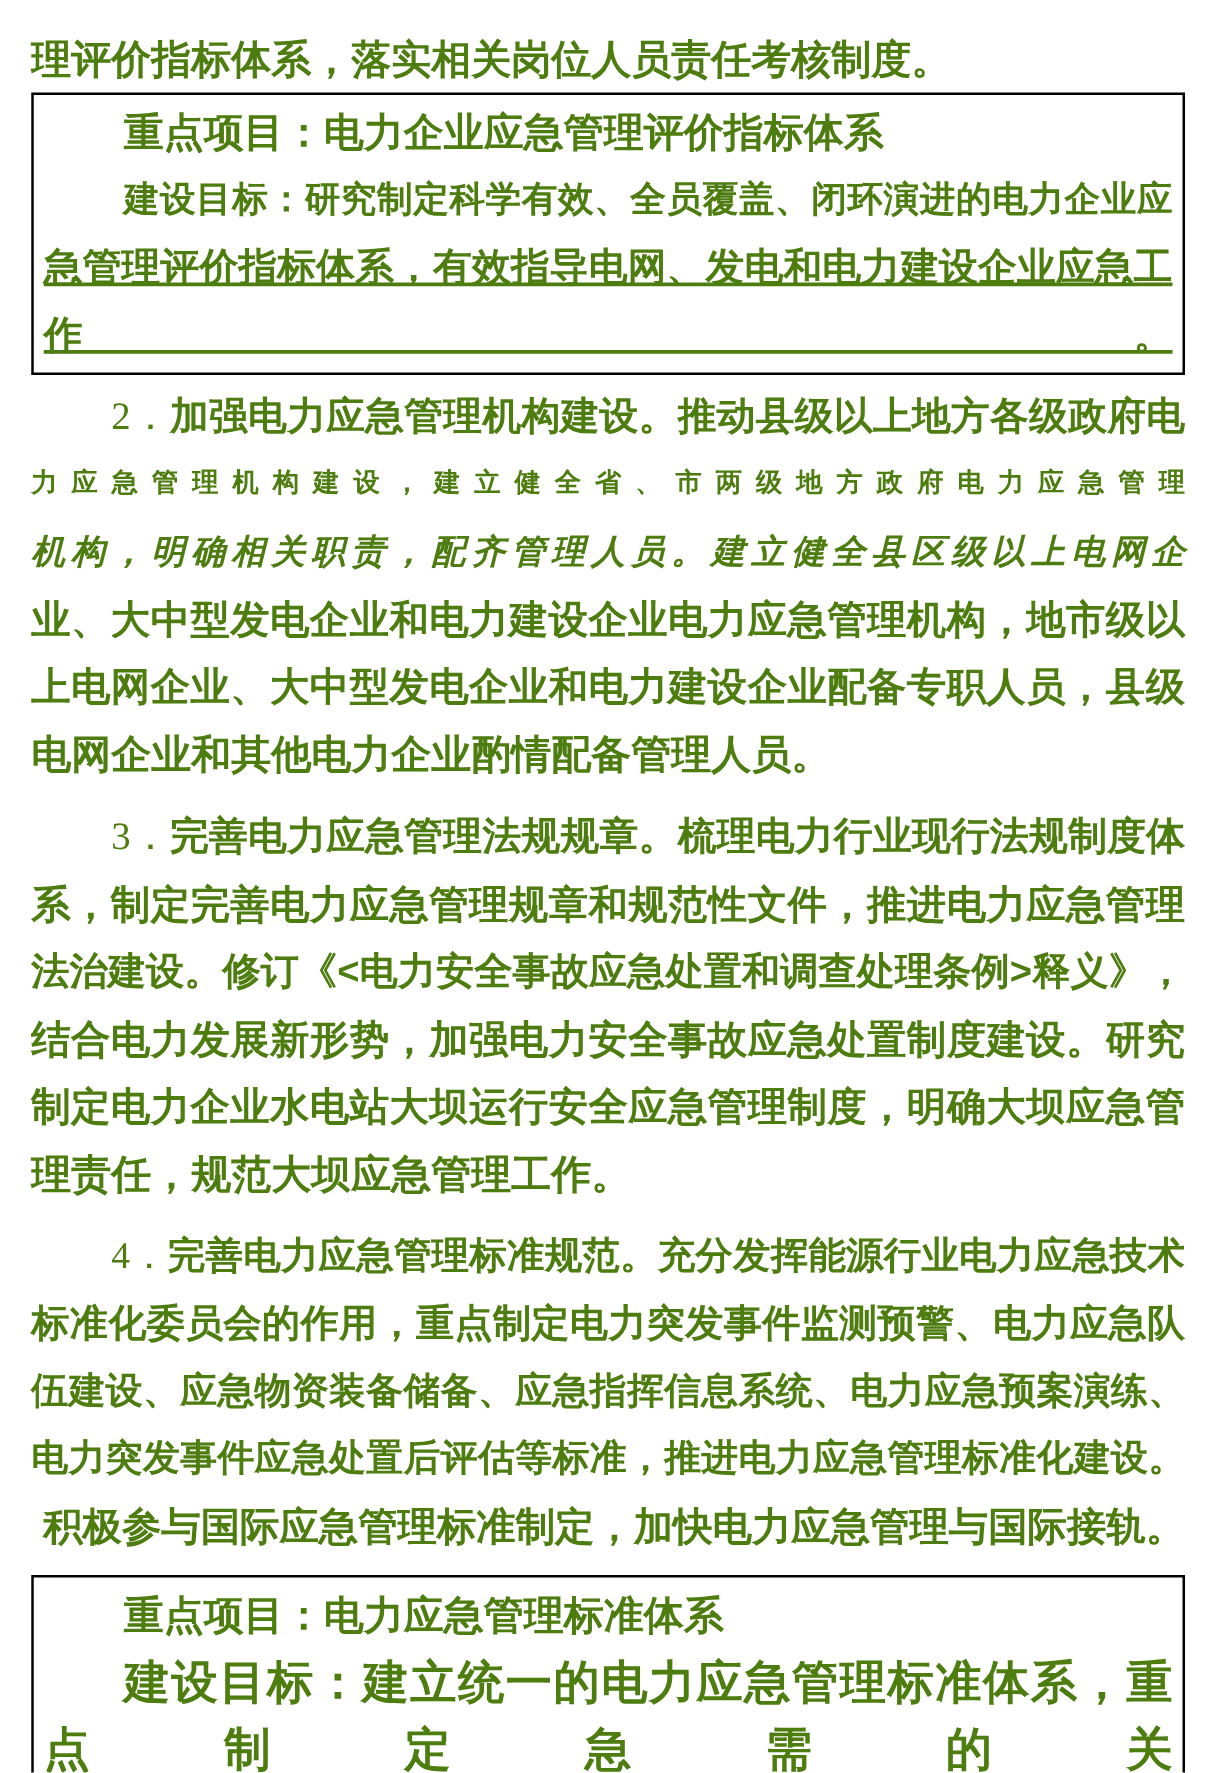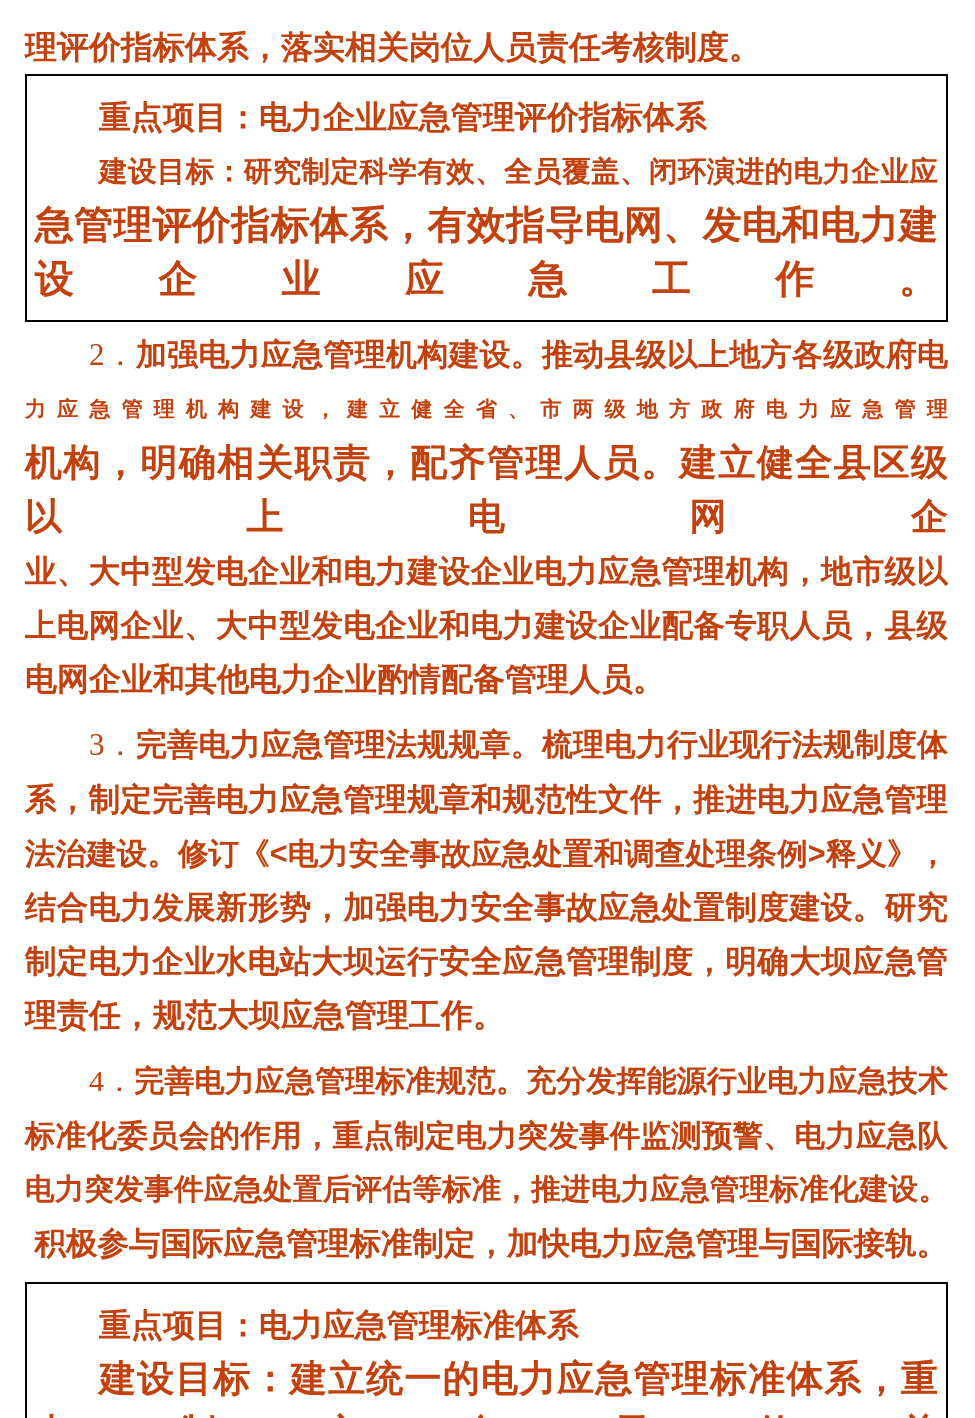--- a/index.html
+++ b/index.html
@@ -14,33 +14,33 @@
     color: #000000;
     font-family: "Liberation Sans", sans-serif;
   }
   .content {
     padding: 20px 27px 0 25px;
   }
   .line {
     font-size: 32px;
     line-height: 54px;
     font-weight: 700;
-    color: #c2410c;
+    color: #4d7c0f;
   }
   
   .fill {
     text-align: justify;
     text-align-last: justify;
   }
   .indent {
     text-indent: 64px;
   }
   .kbox {
     border: 2px solid #000000;
-    padding: 14px 8px;
+    padding: 3px 8px;
     background: #ffffff;
   }
   .para2 { margin-top: 6px; }
   .para3 { margin-top: 12px; }
   .para4 { margin-top: 12px; }
   .box2  { margin-top: 12px; }
   .pnum {
     font-family: "Liberation Serif", serif;
     font-weight: 400;
   }
@@ -59,44 +59,45 @@
 </head>
 <body>
 
 <div class="content">
 
   <div class="line">理评价指标体系，落实相关岗位人员责任考核制度。</div>
 
   <div class="kbox">
     <div class="line indent">重点项目：电力企业应急管理评价指标体系</div>
     <div class="line indent fill" style="font-size: 28.5px;">建设目标：研究制定科学有效、全员覆盖、闭环演进的电力企业应</div>
-    <div class="line fill" style="font-size: 39px;">急管理评价指标体系，有效指导电网、发电和电力建设企业应急工作。</div>
+    <div class="line fill" style="font-size: 31px; text-decoration: underline;">急管理评价指标体系，有效指导电网、发电和电力建设企业应急工作。</div>
   </div>
 
   <div class="para2">
     <div class="line indent fill" style="font-size: 31px;"><span class="pnum">2．</span><span>加强电力应急管理机构建设。推动县级以上地方各级政府电</span></div>
     <div class="line fill" style="font-size: 21px;">力应急管理机构建设，建立健全省、市两级地方政府电力应急管理</div>
-    <div class="line fill" style="font-size: 37px;">机构，明确相关职责，配齐管理人员。建立健全县区级以上电网企</div>
+    <div class="line fill" style="font-size: 27px; font-style: italic;">机构，明确相关职责，配齐管理人员。建立健全县区级以上电网企</div>
     <div class="line fill" style="font-size: 31.5px;">业、大中型发电企业和电力建设企业电力应急管理机构，地市级以</div>
     <div class="line fill" style="font-size: 31.5px;">上电网企业、大中型发电企业和电力建设企业配备专职人员，县级</div>
     <div class="line">电网企业和其他电力企业酌情配备管理人员。</div>
   </div>
 
   <div class="para3">
     <div class="line indent fill" style="font-size: 31px;"><span class="pnum">3．</span><span>完善电力应急管理法规规章。梳理电力行业现行法规制度体</span></div>
     <div class="line fill" style="font-size: 31.5px;">系，制定完善电力应急管理规章和规范性文件，推进电力应急管理</div>
     <div class="line fill" style="font-size: 30.5px;">法治建设。修订《&lt;电力安全事故应急处置和调查处理条例&gt;释义》，</div>
     <div class="line fill" style="font-size: 31.5px;">结合电力发展新形势，加强电力安全事故应急处置制度建设。研究</div>
     <div class="line fill" style="font-size: 31.5px;">制定电力企业水电站大坝运行安全应急管理制度，明确大坝应急管</div>
     <div class="line">理责任，规范大坝应急管理工作。</div>
   </div>
 
   <div class="para4">
     <div class="line indent fill" style="font-size: 30px;"><span class="pnum">4．</span><span>完善电力应急管理标准规范。充分发挥能源行业电力应急技术</span></div>
     <div class="line fill" style="font-size: 30.5px;">标准化委员会的作用，重点制定电力突发事件监测预警、电力应急队</div>
+    <div class="line fill" style="font-size: 29.5px;">伍建设、应急物资装备储备、应急指挥信息系统、电力应急预案演练、</div>
     <div class="line fill" style="font-size: 29.5px;">电力突发事件应急处置后评估等标准，推进电力应急管理标准化建设。</div>
     <div class="line" style="font-size: 31.5px; text-align: right;">积极参与国际应急管理标准制定，加快电力应急管理与国际接轨。</div>
   </div>
 
   <div class="kbox box2">
     <div class="line indent">重点项目：电力应急管理标准体系</div>
     <div class="line indent fill" style="font-size: 37px;">建设目标：建立统一的电力应急管理标准体系，重点制定急需的关</div>
   </div>
 
   <div class="footer">

